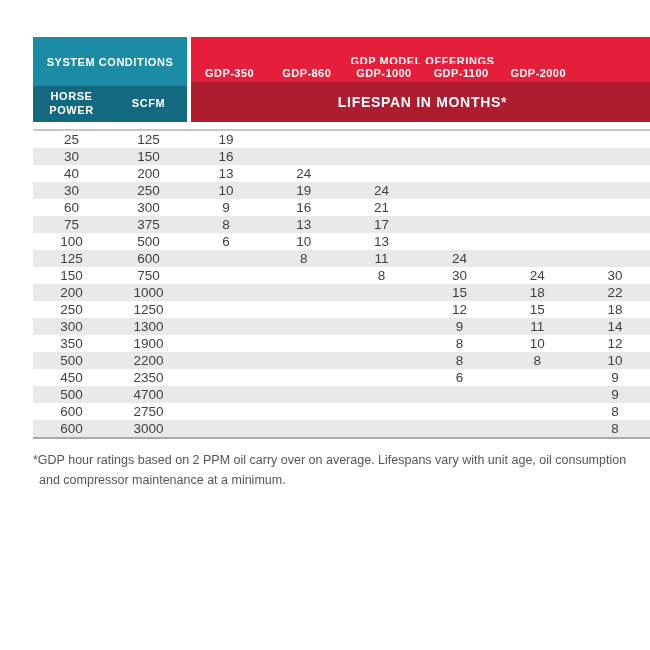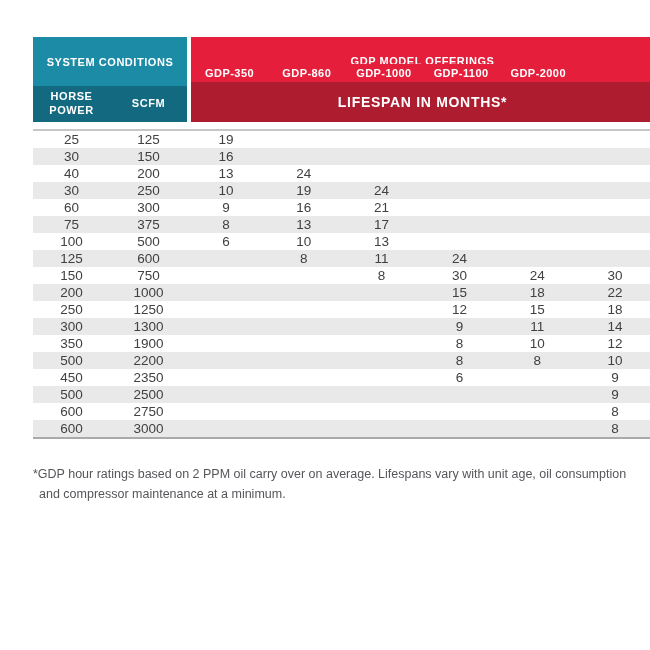--- a/index.html
+++ b/index.html
@@ -67,21 +67,21 @@
     display:grid;grid-template-columns:77px 77px repeat(6,1fr);
     height:17px;align-items:center;
   }
   .row:nth-child(even){background:var(--stripe);}
   .row .cell{
     text-align:center;font-size:13.5px;color:var(--text);
   }
 
   
   .footnote{
-    margin-top:25px;max-width:610px;
+    margin-top:11px;max-width:610px;
     font-size:12.5px;line-height:1.6;color:var(--footnote);
     padding-left:6px;text-indent:-6px;
   }
 </style>
 </head>
 <body>
 
 <div class="table-wrap">
 
   <div class="header">
@@ -255,21 +255,21 @@
         <div class="cell">2350</div>
         <div class="cell"></div>
         <div class="cell"></div>
         <div class="cell"></div>
         <div class="cell">6</div>
         <div class="cell"></div>
         <div class="cell">9</div>
       </div>
       <div class="row">
         <div class="cell">500</div>
-        <div class="cell">2500</div>
+        <div class="cell">4700</div>
         <div class="cell"></div>
         <div class="cell"></div>
         <div class="cell"></div>
         <div class="cell"></div>
         <div class="cell"></div>
         <div class="cell">9</div>
       </div>
       <div class="row">
         <div class="cell">600</div>
         <div class="cell">2750</div>

